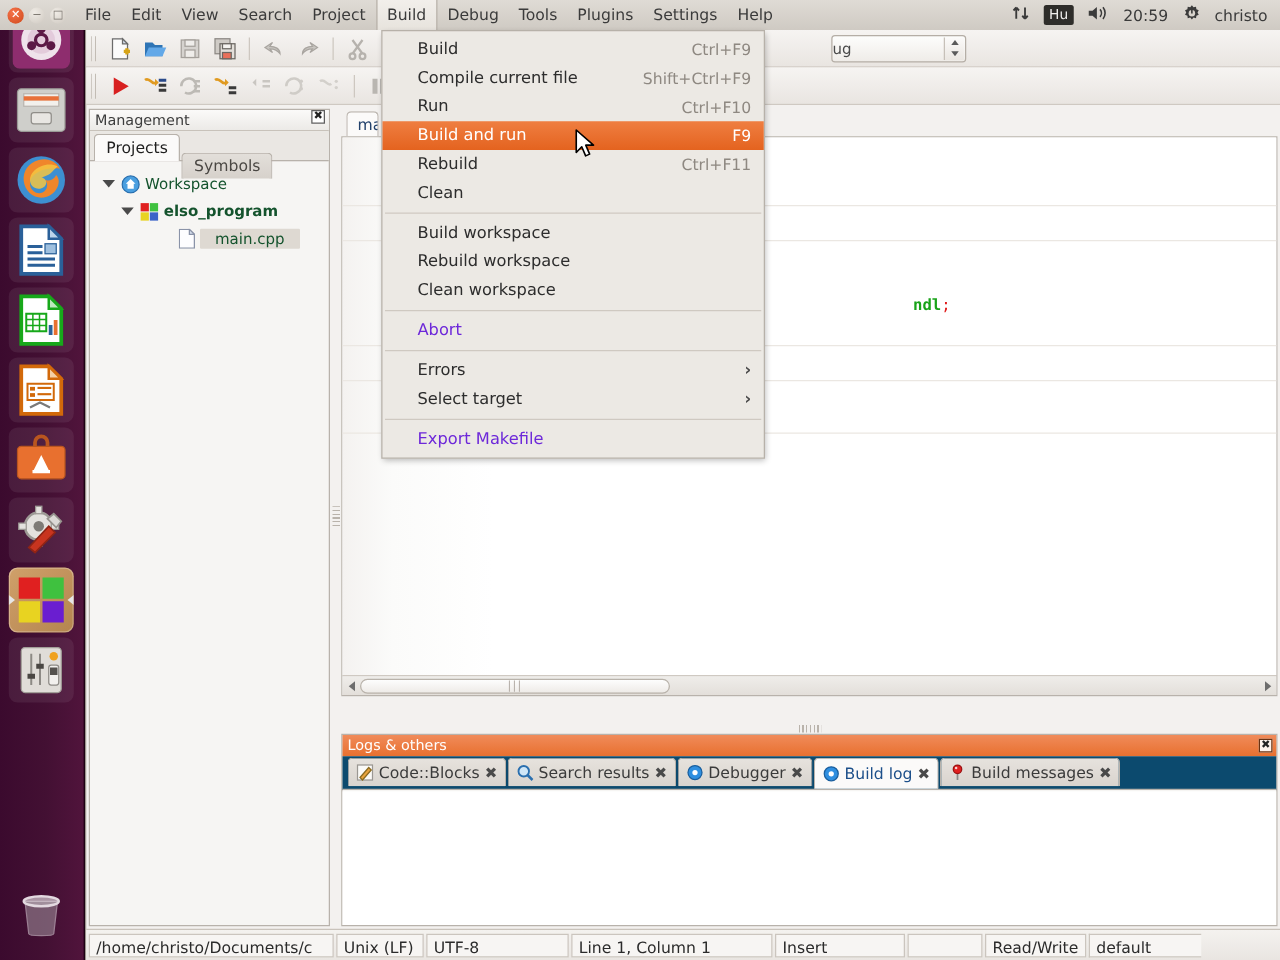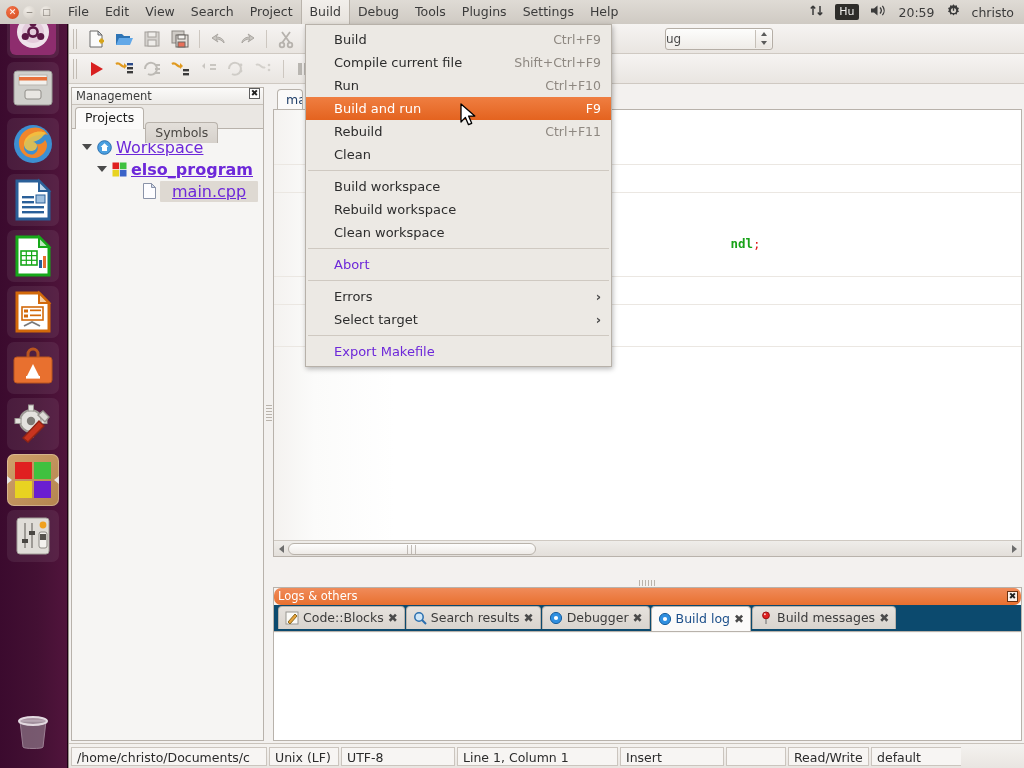--- a/index.html
+++ b/index.html
@@ -124,21 +124,21 @@
   }
   .tabrow { height: 24px; display: flex; align-items: flex-end;
             border-bottom: 1px solid #b8b2ab; padding-left: 3px; background: #eae7e3; }
   .ptab {
     padding: 2px 9px 3px 9px; font-size: 12.5px; color: #4a4743;
     border: 1px solid #b8b2ab; border-bottom: none;
     border-radius: 4px 4px 0 0; background: linear-gradient(to bottom,#e3dfda,#d6d1cb);
     margin-right: 1px; position: relative; top: 15px;
   }
   .ptab.sel { background: #fbfaf9; color: #1f1f1f; top: 1px; padding-bottom: 4px; z-index: 2; }
-  .tree { padding: 7px 0 0 6px; font-size: 16px; color: #6d28d9; text-decoration: underline; }
+  .tree { padding: 7px 0 0 6px; font-size: 12px; color: #14532d; }
   .tnode { display: flex; align-items: center; height: 22px; gap: 4px; }
   .tri { width: 0; height: 0; border-left: 5px solid transparent; border-right: 5px solid transparent;
          border-top: 6px solid #4a4a4a; margin-right: 1px; }
   .nlabel.selected { background: #ded9d2; padding: 1px 12px; border-radius: 1px; }
   .nlabel.bold { font-weight: bold; }
 
   #vsplit { position: absolute; left: 196px; top: 2px; width: 8px; bottom: 2px; }
   #vsplit .knob { position: absolute; left: 1px; top: 50%; width: 6px; height: 18px;
       transform: translateY(-50%);
       background: repeating-linear-gradient(to bottom,#b9b3ab 0 1px,transparent 1px 3px); }
@@ -181,21 +181,21 @@
   #hsplit .knob { position: absolute; top: 1px; left: 50%; width: 18px; height: 6px;
       transform: translateX(-50%);
       background: repeating-linear-gradient(to right,#b9b3ab 0 1px,transparent 1px 3px); }
 
   
   #logs { position: absolute; left: 0; right: 0; top: 500px; bottom: 0;
           border: 1px solid #b8b2ab; background: #f6f5f3; }
   .logs-title {
     height: 17px; background: linear-gradient(to bottom,#f08b5a,#e8702f);
     color: #ffffff; font-size: 11.5px; padding-left: 4px; line-height: 17px;
-    display: flex; align-items: center; border-radius: 7px;
+    display: flex; align-items: center;
   }
   .logs-close { margin-left: auto; margin-right: 3px; width: 11px; height: 11px;
     border: 1px solid #6a3110; background: #fdf2ec; font-size: 9px;
     display:flex;align-items:center;justify-content:center;color:#222;line-height:1; }
   .logtabs { height: 27px; display: flex; align-items: flex-start;
              padding-left: 4px; border-bottom: 1px solid #b8b2ab; background: #0c4a6e; }
   .ltab {
     display: flex; align-items: center; gap: 4px;
     font-size: 12.5px; color: #3b3b3b; padding: 3px 6px 4px 6px;
     border: 1px solid #b8b2ab; border-bottom: none; border-radius: 4px 4px 0 0;

